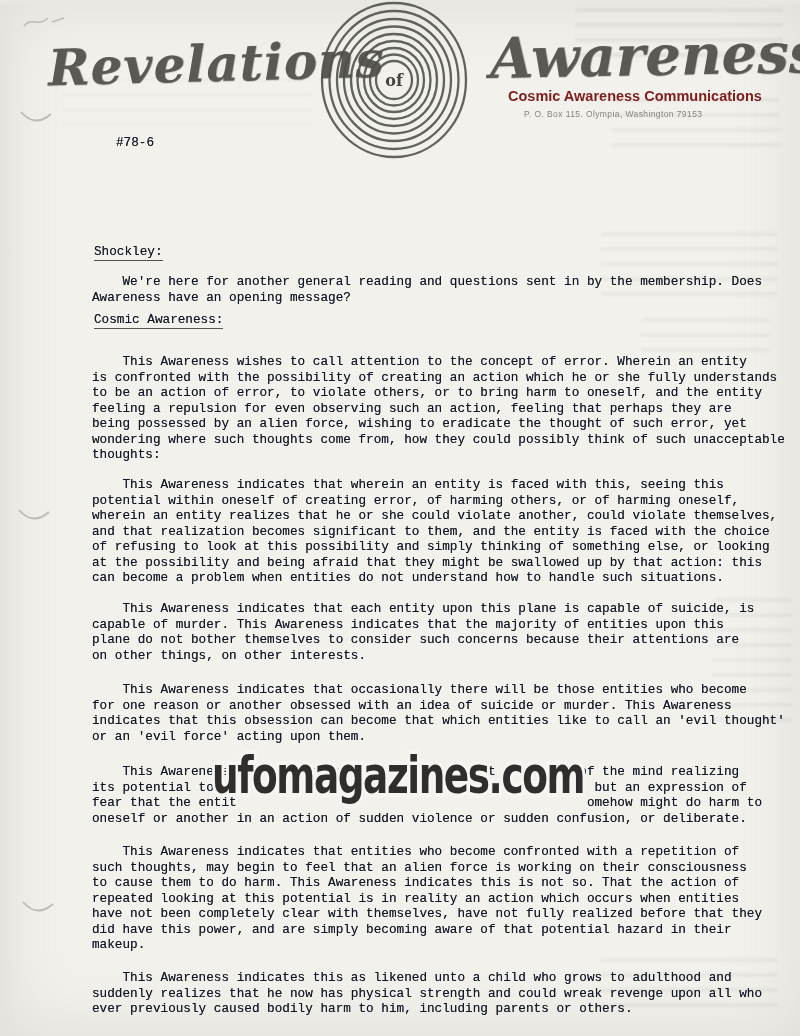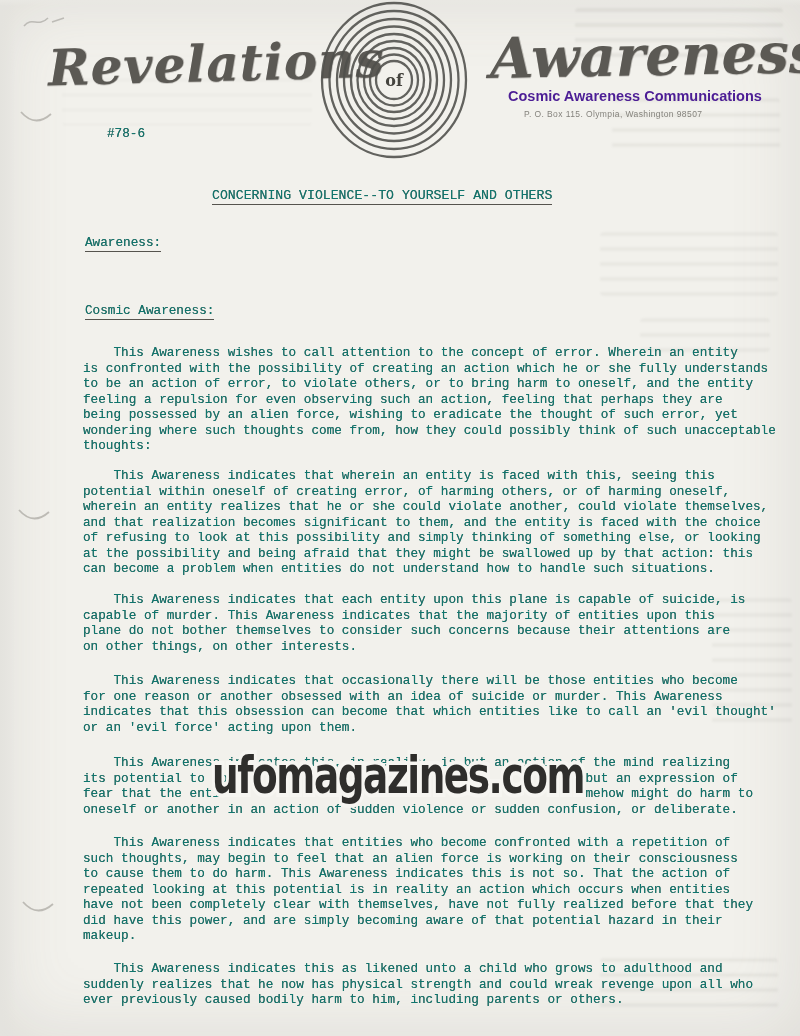--- a/index.html
+++ b/index.html
@@ -9,41 +9,41 @@
     box-shadow:inset 0 0 70px rgba(118,115,105,.16);
     font-family:"Liberation Mono", monospace;
   }
   .edge-left{position:absolute;left:0;top:0;width:16px;height:100%;
     background:linear-gradient(90deg,#e4e3de,rgba(228,227,222,0));}
   .edge-top{position:absolute;left:0;top:0;width:100%;height:6px;
     background:linear-gradient(180deg,#e9e8e3,rgba(233,232,227,0));}
 
   
   .type{
-    position:absolute;margin:7px;
+    position:absolute;margin:16px;
     font:12.7px/15.5px "Liberation Mono", monospace;
-    color:#0f766e;
+    color:#0f172a;
     text-shadow:0 0 .5px rgba(77,75,69,.85);
     white-space:pre;
   }
   .ul{border-bottom:1.6px solid #56544e;padding-bottom:1px;}
 
   
   .script{
     position:absolute;
     font-family:"DejaVu Serif", serif;font-style:italic;font-weight:bold;
     color:#5b5954;
     text-shadow:1px 0 0 rgba(91,89,84,.35), 0 1px 0 rgba(91,89,84,.25);
   }
   #masthead-left{left:48px;top:34px;font-size:50px;letter-spacing:1px;transform:rotate(-1.5deg);}
   #masthead-right{left:490px;top:22px;font-size:56px;letter-spacing:0px;transform:rotate(-1deg);}
 
   #logo{position:absolute;left:316px;top:0;}
   #org-name{position:absolute;left:508px;top:88px;
-    font-family:"Liberation Sans", sans-serif;font-weight:600;font-size:14.5px;color:#4c1d95;}
+    font-family:"Liberation Sans", sans-serif;font-weight:600;font-size:14.5px;color:#7f1d1d;}
   #org-address{position:absolute;left:524px;top:109px;
     font-family:"Liberation Sans", sans-serif;font-size:8.5px;letter-spacing:.4px;color:#85837d;}
 
   #issue-number{left:100px;top:119px;}
   #doc-title{left:205px;top:181px;font-size:13.2px;}
   #byline{left:624px;top:180px;}
 
   #question-label{left:78px;top:228px;}
   #question-text{left:76px;top:258px;}
   #answer-label{left:78px;top:296px;}
@@ -117,27 +117,28 @@
       <ellipse cx="78" cy="80" rx="30" ry="32"></ellipse>
       <ellipse cx="78" cy="80" rx="24" ry="25.5"></ellipse>
       <ellipse cx="78" cy="80" rx="18" ry="19"></ellipse>
     </g>
     <text x="78" y="86" text-anchor="middle" font-family="DejaVu Serif, serif" font-weight="bold" font-size="16" fill="#45443f">of</text>
   </svg>
 
   <div class="script" id="masthead-right">Awareness</div>
 
   <div id="org-name">Cosmic Awareness Communications</div>
-  <div id="org-address">P. O. Box 115.  Olympia, Washington 98507</div>
+  <div id="org-address">P. O. Box 115.  Olympia, Washington 79153</div>
 
   <pre class="type" id="issue-number">#78-6</pre>
 
-  <div class="type" id="doc-title"><span class="ul">CONCERNING VIOLENCE--TO YOURSELF AND OTHERS</span></div>
 
-  <div class="type" id="question-label"><span class="ul">Awareness:</span></div>
+  <div class="type" id="question-label"><span class="ul">Shockley:</span></div>
+  <pre class="type" id="question-text">    We're here for another general reading and questions sent in by the membership. Does
+Awareness have an opening message?</pre>
 
   <div class="type" id="answer-label"><span class="ul">Cosmic Awareness:</span></div>
 
   <pre class="type" id="p2">    This Awareness indicates that wherein an entity is faced with this, seeing this
 potential within oneself of creating error, of harming others, or of harming oneself,
 wherein an entity realizes that he or she could violate another, could violate themselves,
 and that realization becomes significant to them, and the entity is faced with the choice
 of refusing to look at this possibility and simply thinking of something else, or looking
 at the possibility and being afraid that they might be swallowed up by that action: this
 can become a problem when entities do not understand how to handle such situations.</pre>

